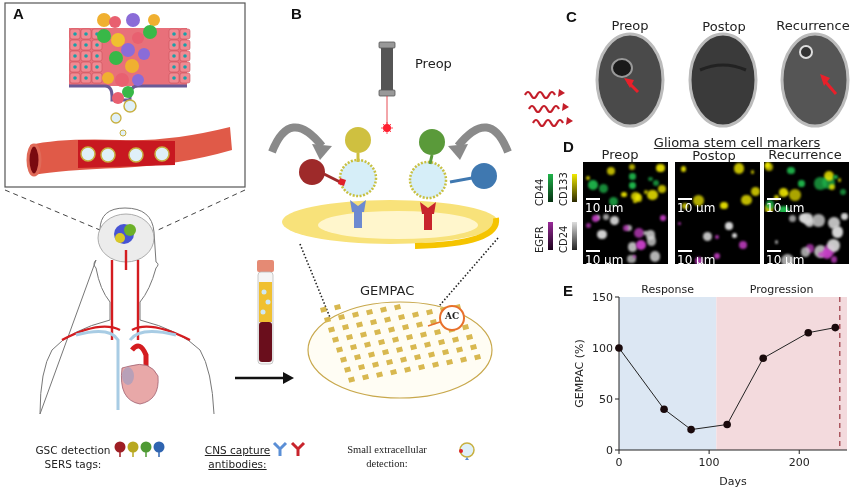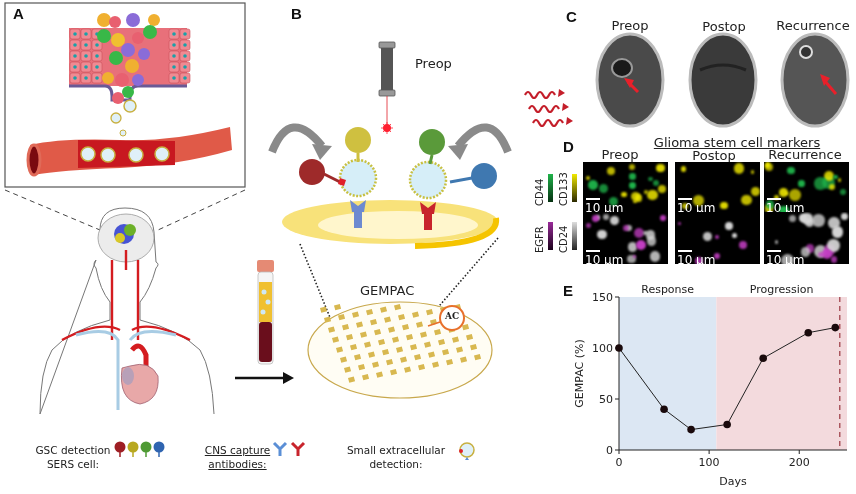--- a/index.html
+++ b/index.html
@@ -464,21 +464,21 @@
     <circle cx="664.0592885375494" cy="409.2" r="3.8" fill="#1a0a0c"></circle>
     <circle cx="691.094861660079" cy="429.6" r="3.8" fill="#1a0a0c"></circle>
     <circle cx="727.1422924901186" cy="424.5" r="3.8" fill="#1a0a0c"></circle>
     <circle cx="763.1897233201581" cy="358.2" r="3.8" fill="#1a0a0c"></circle>
     <circle cx="808.2490118577075" cy="332.7" r="3.8" fill="#1a0a0c"></circle>
     <circle cx="835.2845849802371" cy="327.6" r="3.8" fill="#1a0a0c"></circle>
   </svg>
 
 <div class="legend-text" style="left:28px;top:443px;width:90px;">
   <div>GSC detection</div>
-  <div>SERS cell:</div>
+  <div>SERS tags:</div>
 </div>
 <svg id="sers-icons" style="left:113px;top:440px;" width="60" height="20">
     <circle cx="7" cy="7" r="5.5" fill="#9e1e24"></circle>
     <line x1="7" y1="12" x2="7" y2="17" stroke="#9e1e24" stroke-width="1.5"></line>
     <circle cx="20" cy="7" r="5.5" fill="#b8a820"></circle>
     <line x1="20" y1="12" x2="20" y2="17" stroke="#b8a820" stroke-width="1.5"></line>
     <circle cx="33" cy="7" r="5.5" fill="#4f9a34"></circle>
     <line x1="33" y1="12" x2="33" y2="17" stroke="#4f9a34" stroke-width="1.5"></line>
     <circle cx="46" cy="7" r="5.5" fill="#2f64b0"></circle>
     <line x1="46" y1="12" x2="46" y2="17" stroke="#2f64b0" stroke-width="1.5"></line>
@@ -486,21 +486,21 @@
 
 <div class="legend-text" style="left:200px;top:443px;width:75px;text-decoration:underline;">
   <div>CNS capture</div>
   <div>antibodies:</div>
 </div>
 <svg id="ab-icons" style="left:273px;top:440px;" width="40" height="20">
     <path d="M1 3 L7 9 L13 3 M7 9 L7 16" stroke="#5b8fd6" stroke-width="3" fill="none"></path>
     <path d="M19 3 L25 9 L31 3 M25 9 L25 16" stroke="#c8242c" stroke-width="3" fill="none"></path>
   </svg>
 
-<div class="legend-text" style="left:340px;top:443px;width:112px;">
+<div class="legend-text" style="left:331px;top:443px;width:112px;font-family:Liberation Serif, serif;">
   <div>Small extracellular</div>
   <div>detection:</div>
 </div>
 <svg style="left:457px;top:440px;" width="20" height="20">
   <circle cx="10" cy="10" r="7" fill="#dff0f8" stroke="#c8b040" stroke-width="1.5"></circle>
   <circle cx="4" cy="11" r="2" fill="#e0202a"></circle>
   <path d="M10 17 l-2 3 l4 0 z" fill="#5b8fd6"></path>
 </svg>
 
 </body></html>

